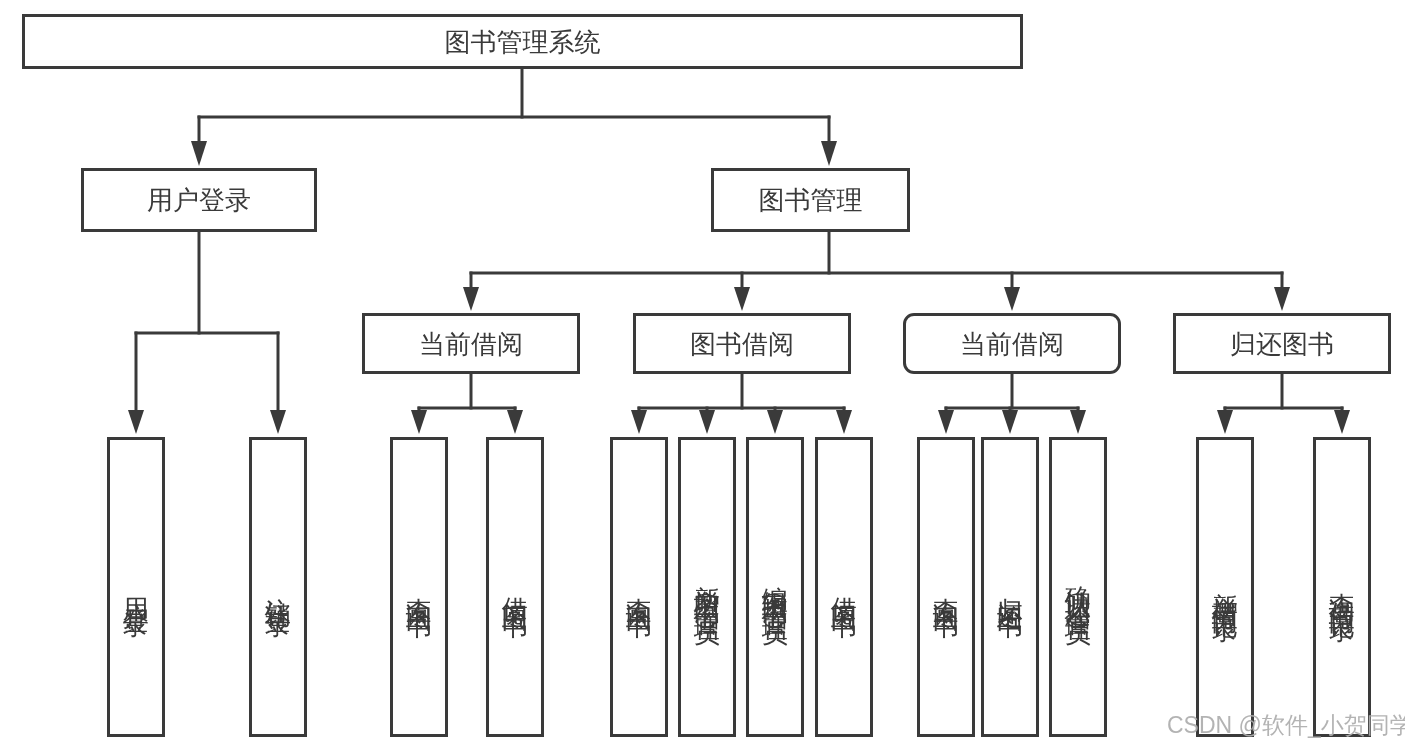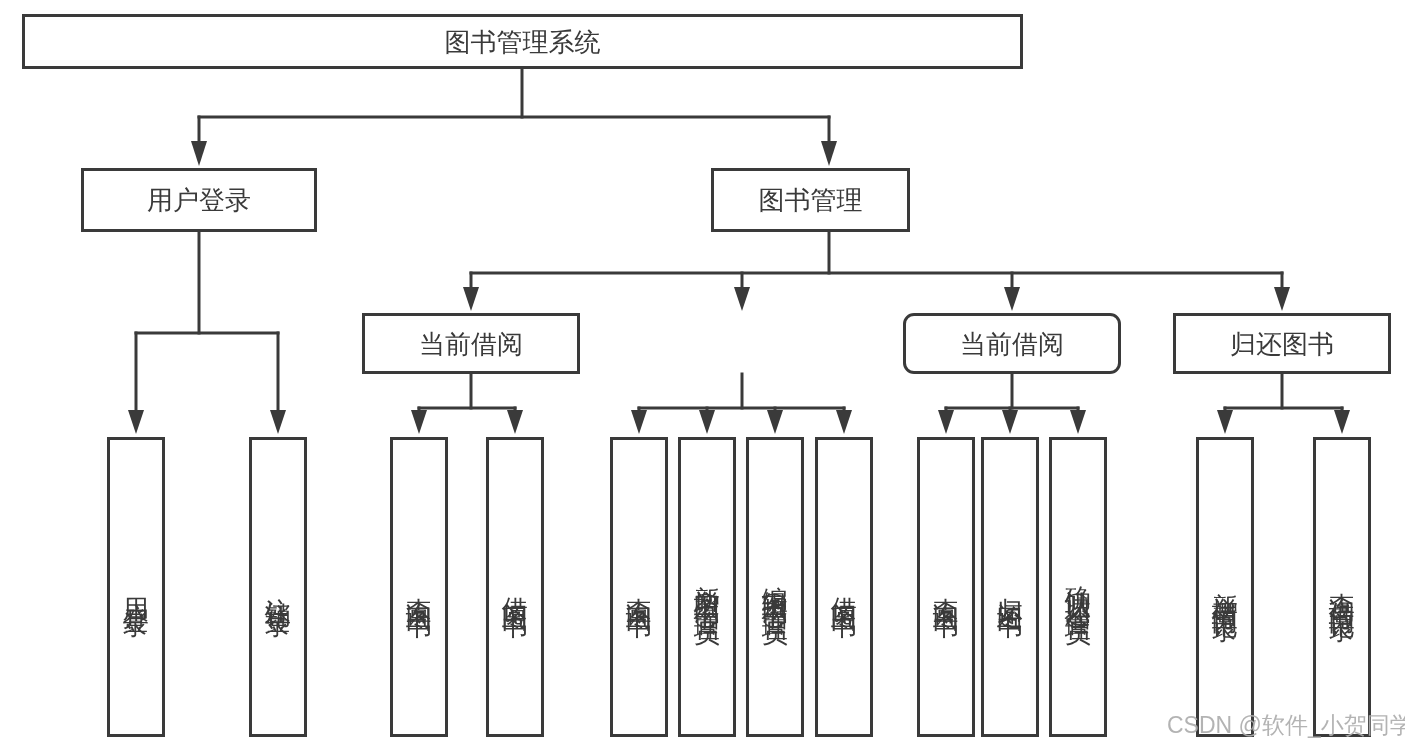--- a/index.html
+++ b/index.html
@@ -148,20 +148,23 @@
   <div class="node" style="left:81px;top:168px;width:236px;height:64px;">
     <span>用户登录</span>
   </div>
   <div class="node" style="left:711px;top:168px;width:199px;height:64px;">
     <span>图书管理</span>
   </div>
 
   <div class="node" style="left:362px;top:313px;width:218px;height:61px;">
     <span>当前借阅</span>
   </div>
+  <div class="node" style="left:633px;top:313px;width:218px;height:61px;">
+    <span>图书借阅</span>
+  </div>
   <div class="node" style="left:903px;top:313px;width:218px;height:61px;border-radius:11px;">
     <span>当前借阅</span>
   </div>
   <div class="node" style="left:1173px;top:313px;width:218px;height:61px;">
     <span>归还图书</span>
   </div>
 
   <div class="node leaf" style="left:107px;top:437px;width:58px;height:300px;">
     <span class="vtext">用户登录</span>
   </div>

